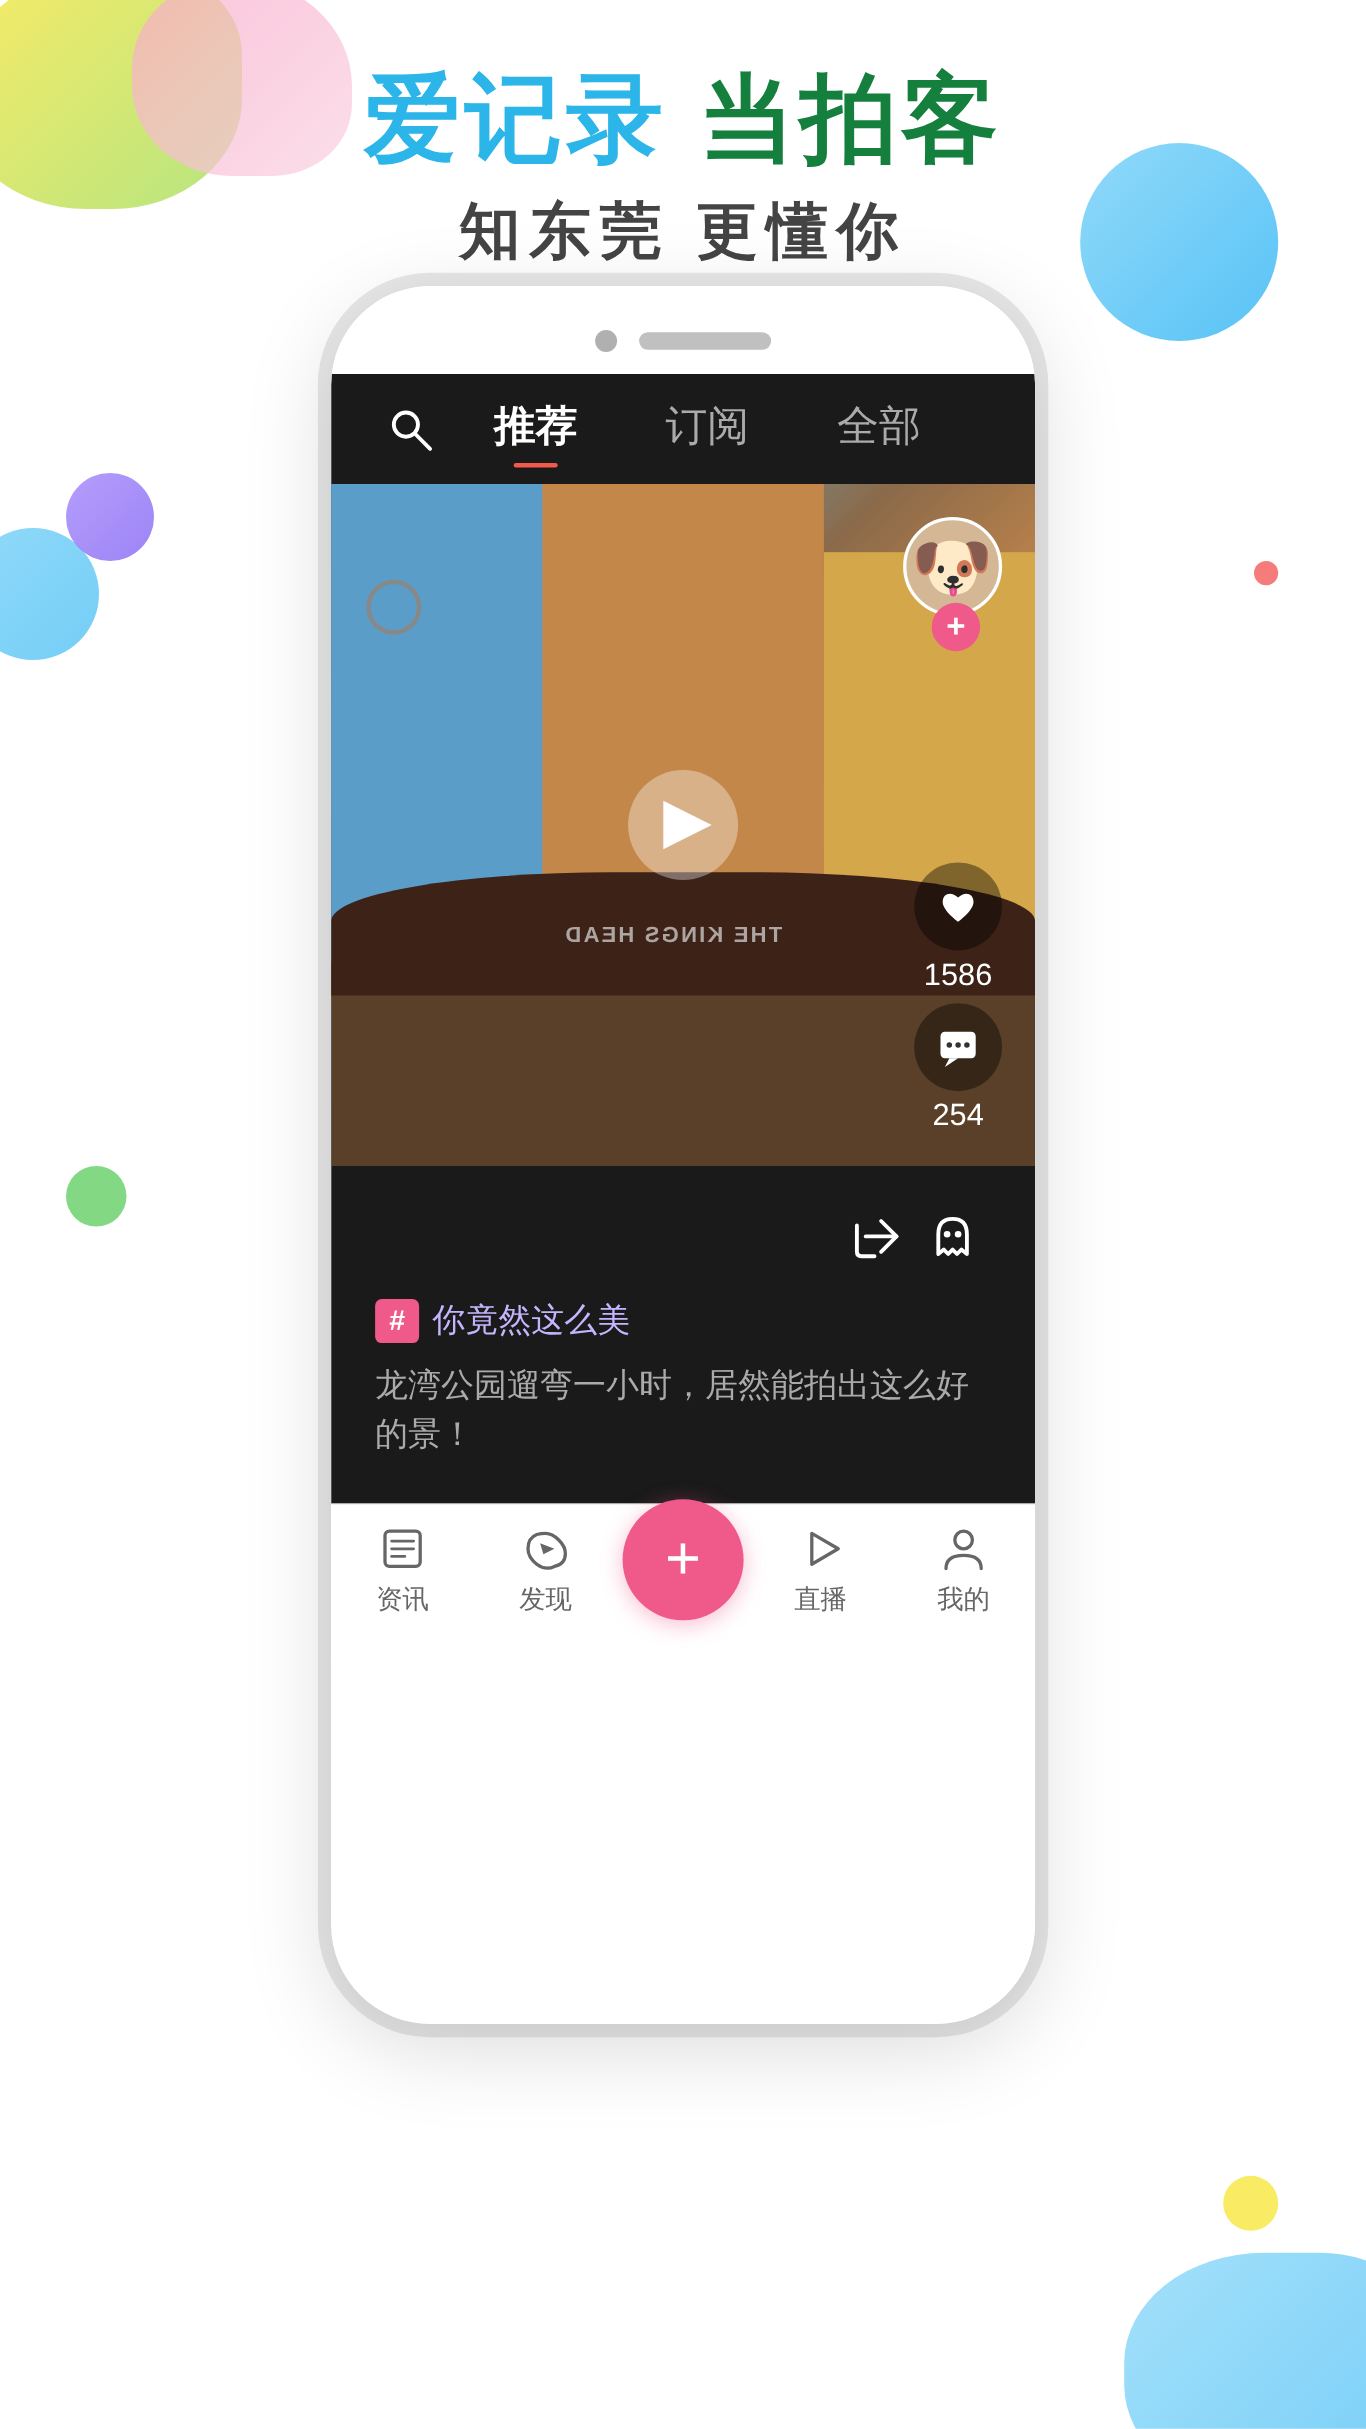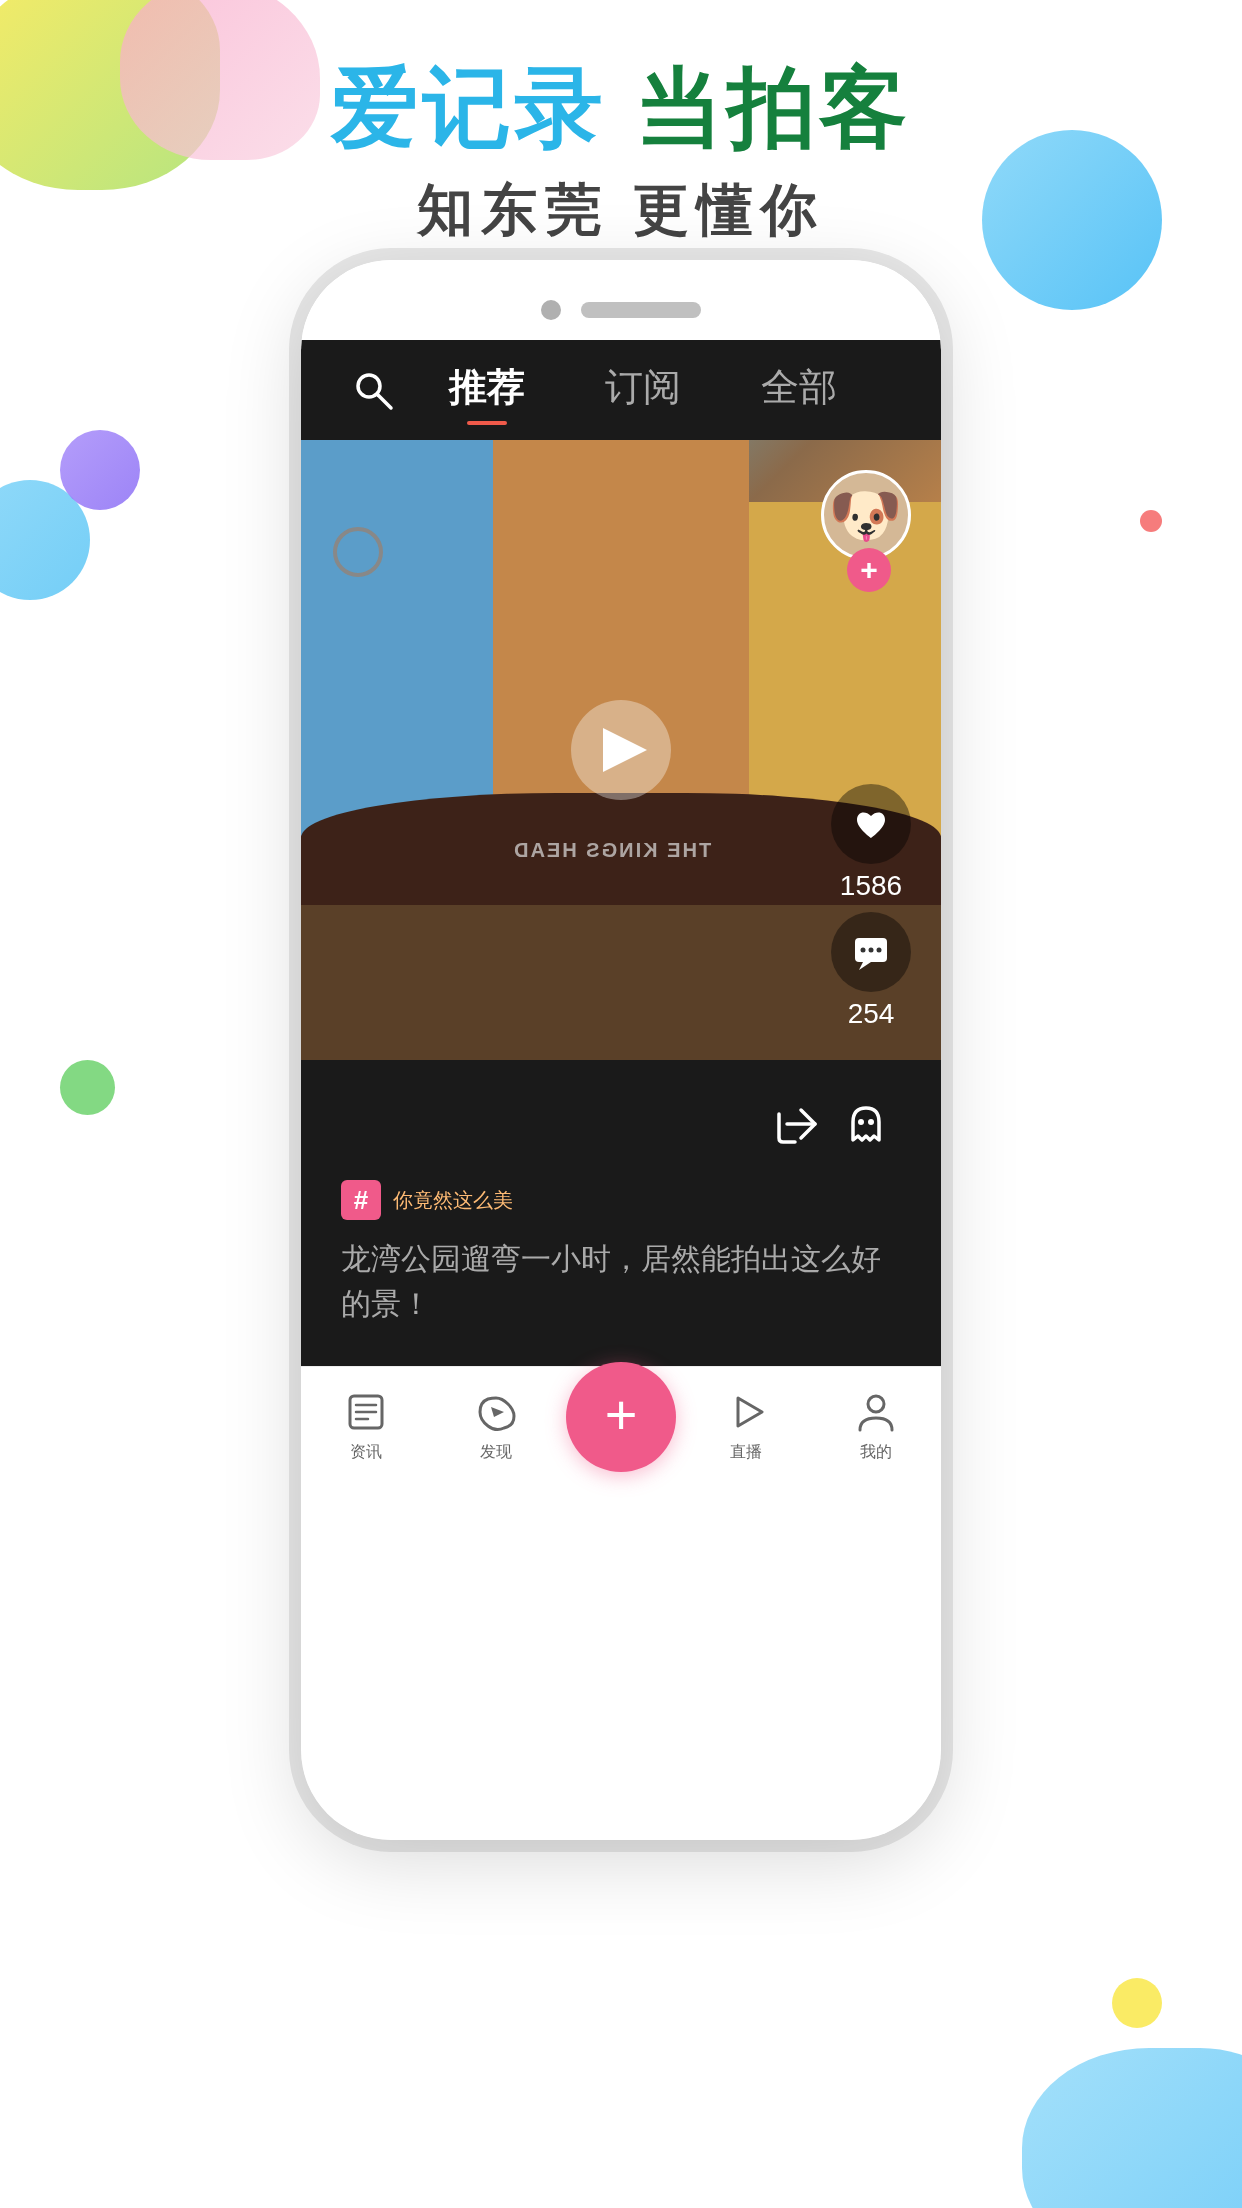--- a/index.html
+++ b/index.html
@@ -361,22 +361,22 @@
       color: #fff;
       font-size: 26px;
       font-weight: 700;
       width: 40px; height: 40px;
       border-radius: 6px;
       display: flex;
       align-items: center;
       justify-content: center;
     }
     .hashtag-text {
-      color: #fdba74;
-      font-size: 20px;
+      color: #c4b5fd;
+      font-size: 30px;
     }
 
     
     .username {
       color: #fff;
       font-size: 42px;
       font-weight: 600;
       margin-bottom: 16px;
     }
 
@@ -403,21 +403,21 @@
       align-items: center;
       gap: 8px;
       cursor: pointer;
       min-width: 120px;
     }
     .bottom-nav-icon {
       font-size: 44px;
       color: #666;
     }
     .bottom-nav-label {
-      font-size: 16px;
+      font-size: 24px;
       color: #666;
     }
     .bottom-nav-center {
       width: 110px; height: 110px;
       background: #f05a8a;
       border-radius: 50%;
       display: flex;
       align-items: center;
       justify-content: center;
       margin-top: -20px;

